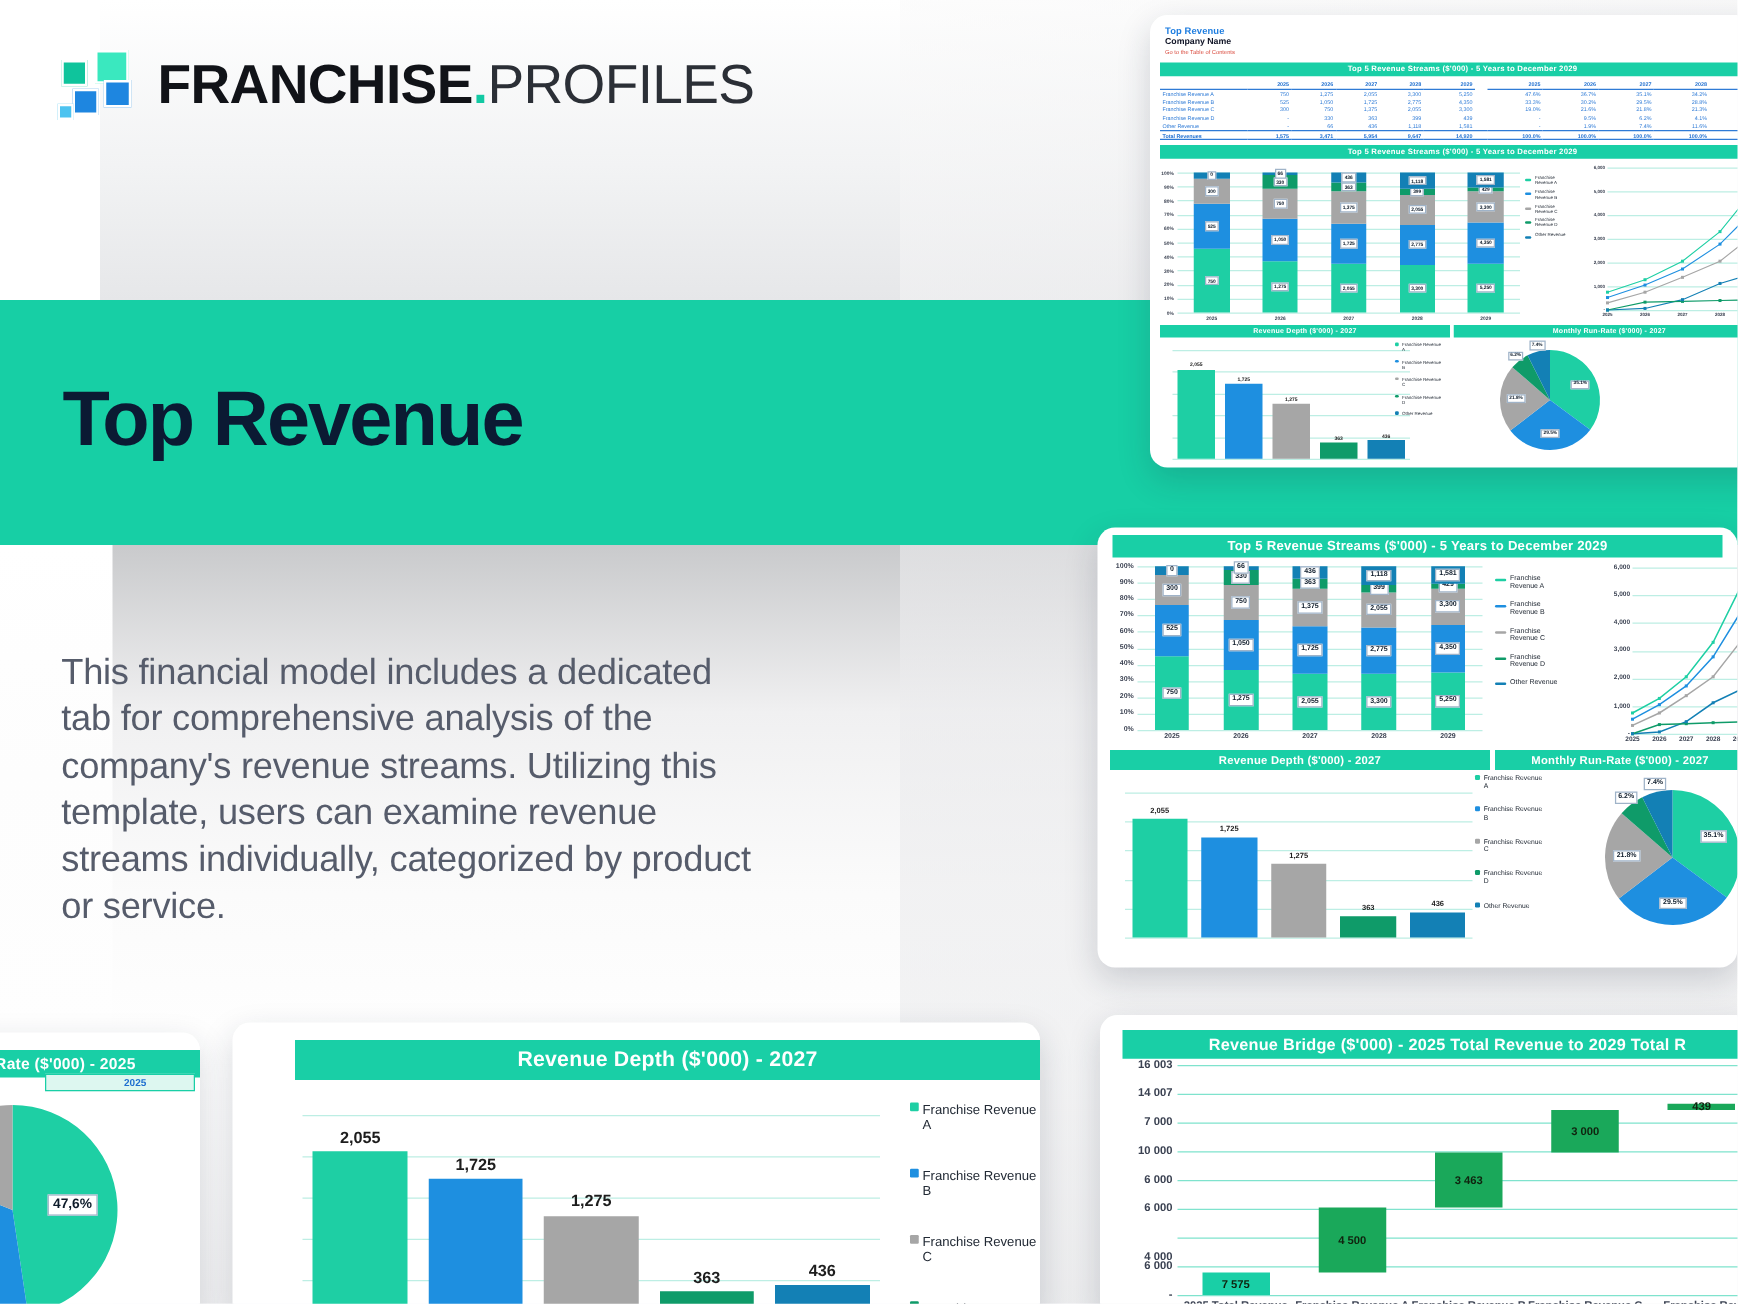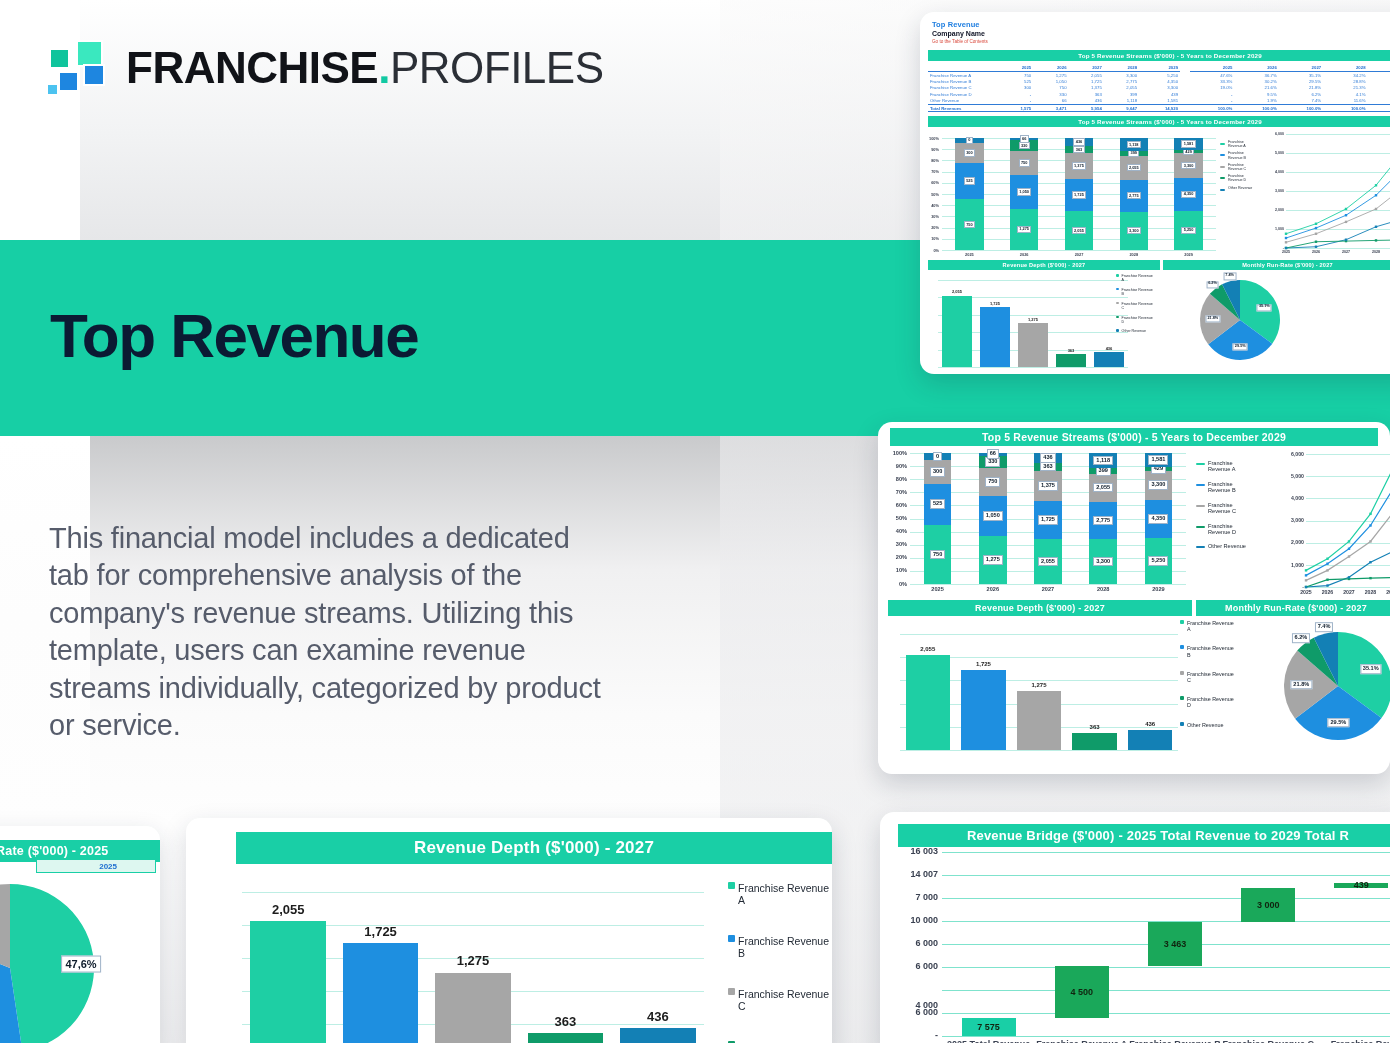--- a/index.html
+++ b/index.html
@@ -730,21 +730,21 @@
   <div class="cstrip" style="position:absolute;left:10px;top:14px;width:212px;font-size:12.5px;padding:4px 0 4px 6px;text-align:left;">y Run-Rate ($'000) - 2025</div>
   <div style="position:absolute;left:96px;top:33px;width:120px;height:14px;background:#ddf7f0;border:1px solid #19cfa6;">
     <span style="position:absolute;right:38px;top:2px;font-size:8px;color:#1f6fd0;font-weight:700;">2025</span>
   </div>
   <div class="clip" id="p3-pie" style="left:-40px;top:52px;width:230px;height:180px;">
       <svg width="230" height="180" style="position: absolute; left: 0px; top: 0px;">
         <path d="M110,90 L110,6 A84,84 0 0 1 122.37026878809189,173.08415282176475 Z" fill="#1ecfa4"></path>
         <path d="M110,90 L122.37026878809189,173.08415282176475 A84,84 0 0 1 31.861878610397213,59.17089061124699 Z" fill="#1e8fe0"></path>
         <path d="M110,90 L31.861878610397213,59.17089061124699 A84,84 0 0 1 109.99999999999991,6 Z" fill="#a6a6a6"></path>
       </svg>
-      <span class="dlabel" style="position: absolute; left: 181px; top: 85.7826px; transform: translate(-50%, -50%); font-size: 11px; padding: 1.98px 3.3px;">47,6%</span>
+      <span class="dlabel" style="position: absolute; left: 158px; top: 85.7826px; transform: translate(-50%, -50%); font-size: 11px; padding: 1.98px 3.3px;">47,6%</span>
     </div>
 </div>
 
 <div class="panel" id="p4">
   <div class="cstrip" style="position:absolute;left:50px;top:14px;width:596px;font-size:17px;padding:6px 0;">Revenue Depth ($'000) - 2027</div>
   <div class="clip" id="p4-depth" style="left:40px;top:48px;width:480px;height:195px;">
       <div class="gridline" style="left: 16px; top: 158px; width: 462px;"></div>
       <div class="gridline" style="left: 16px; top: 125px; width: 462px;"></div>
       <div class="gridline" style="left: 16px; top: 92px; width: 462px;"></div>
       <div class="gridline" style="left: 16px; top: 59px; width: 462px;"></div>

